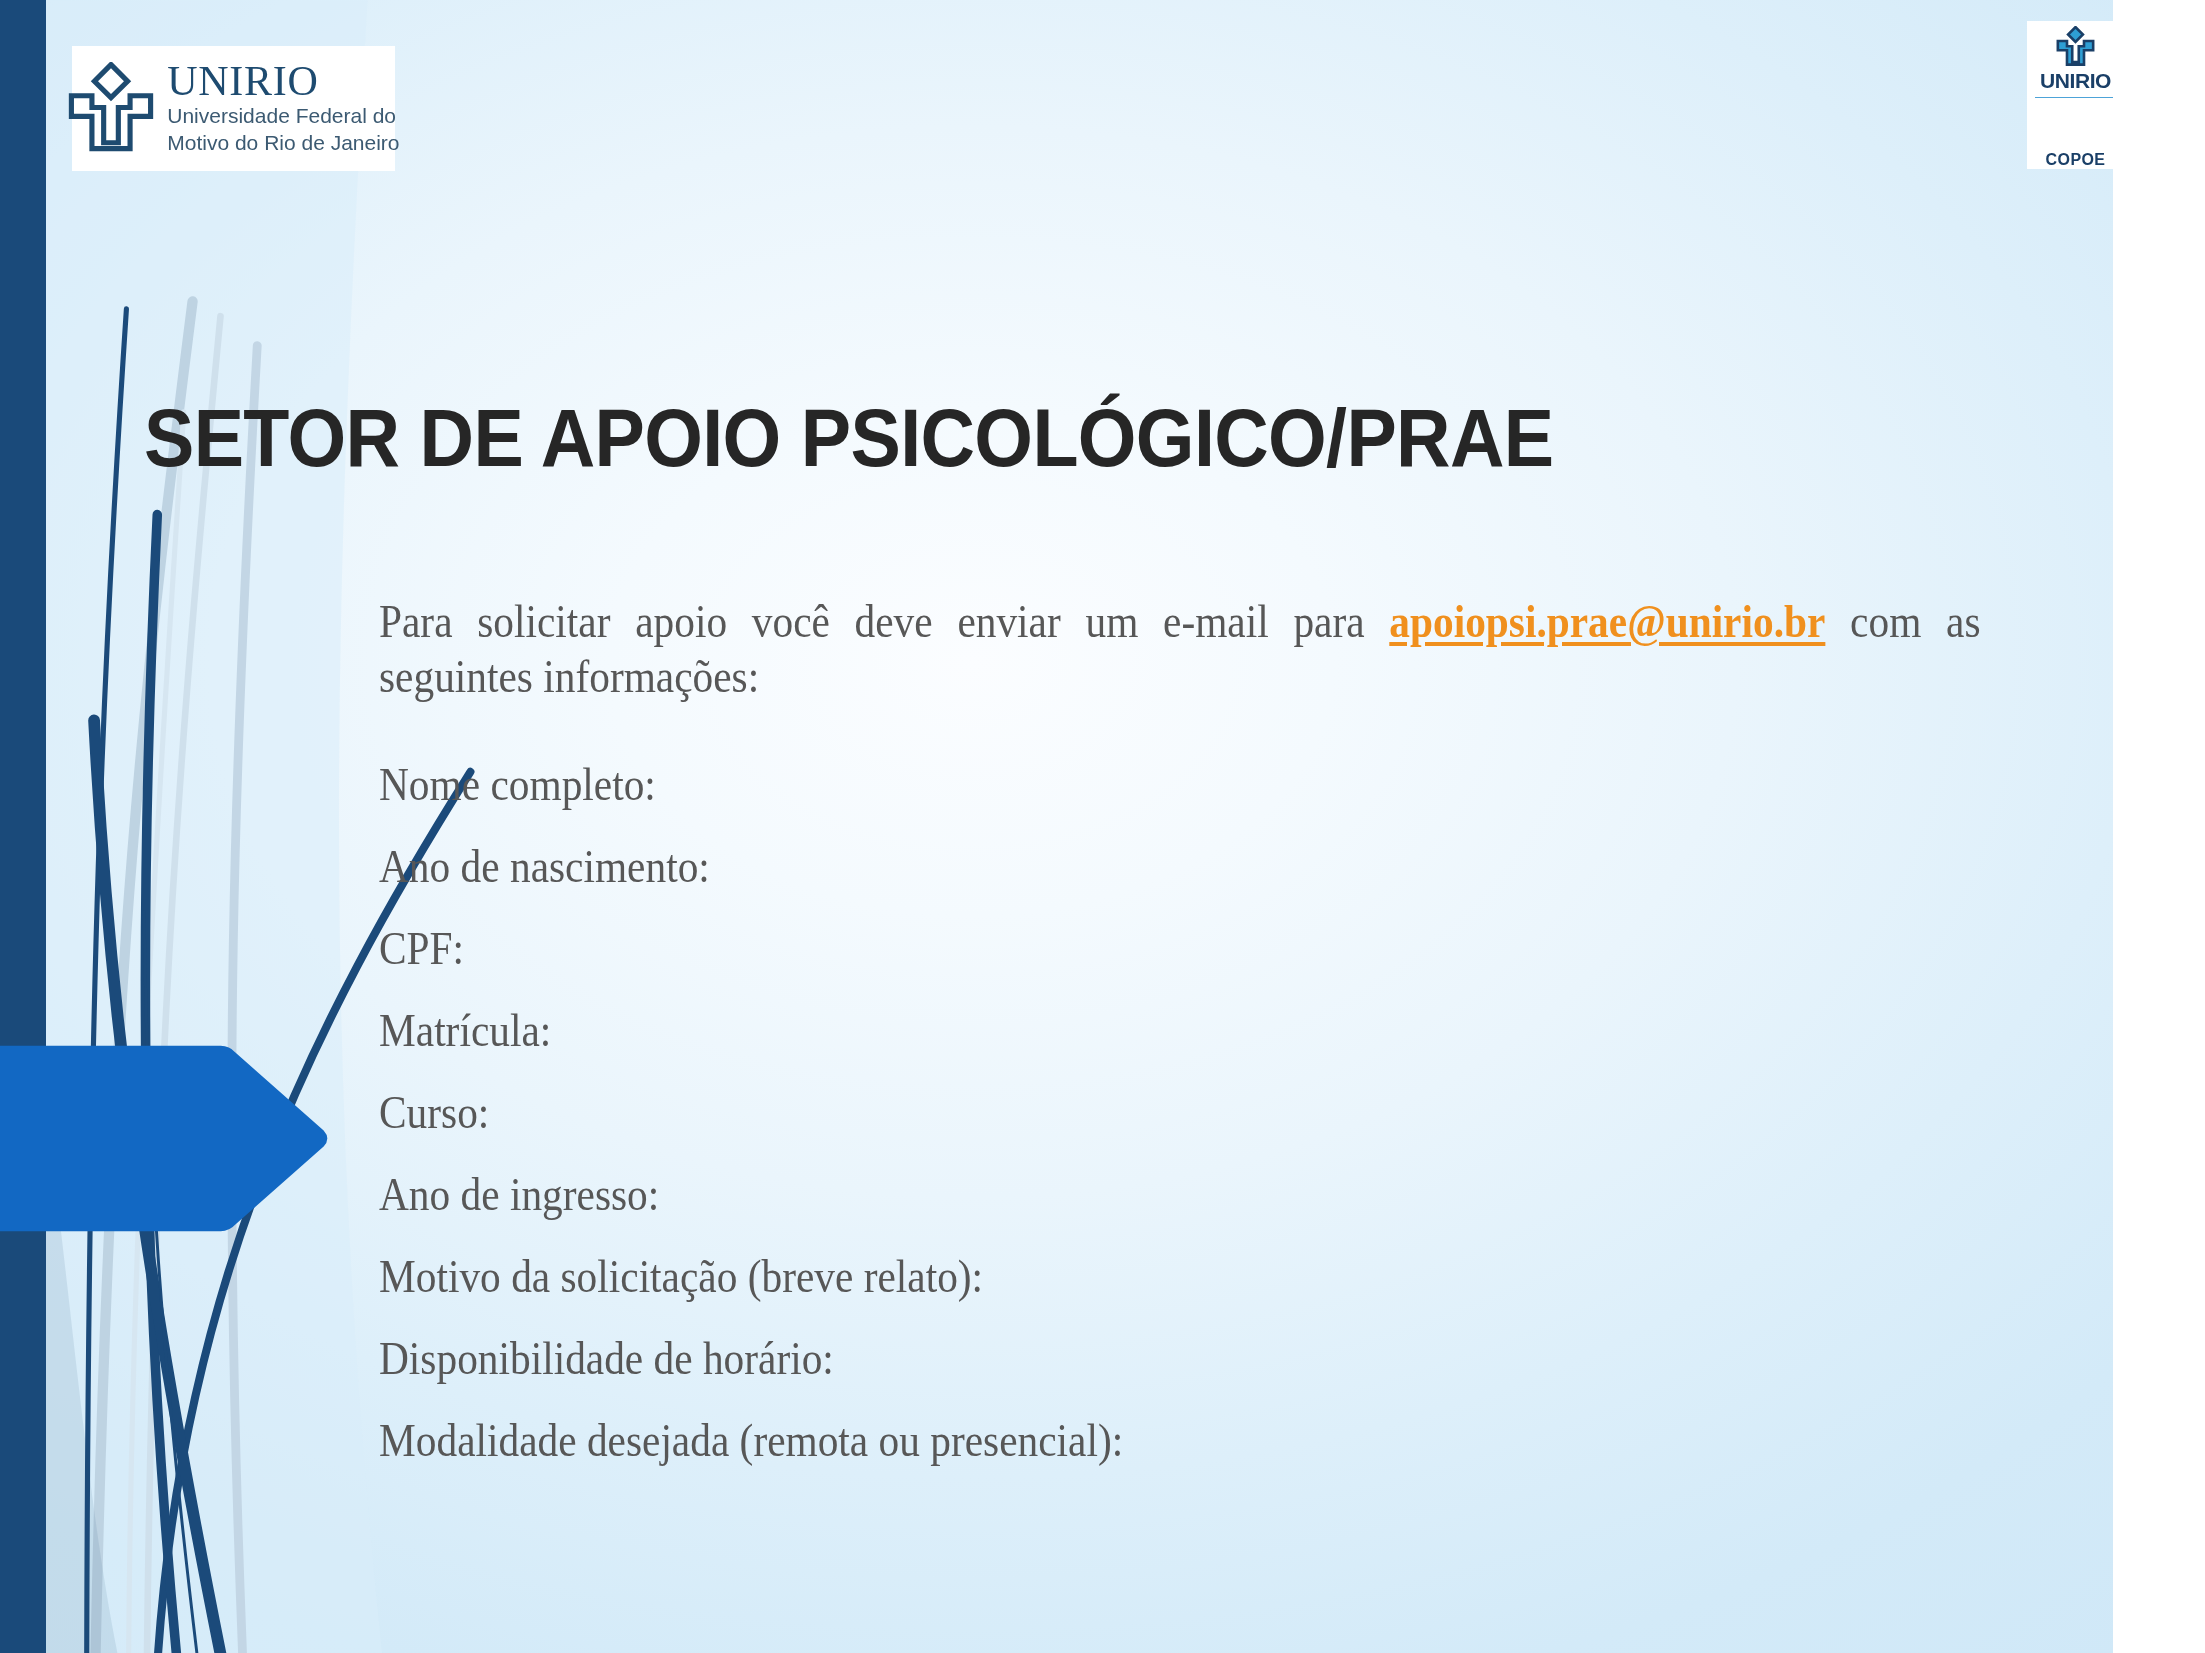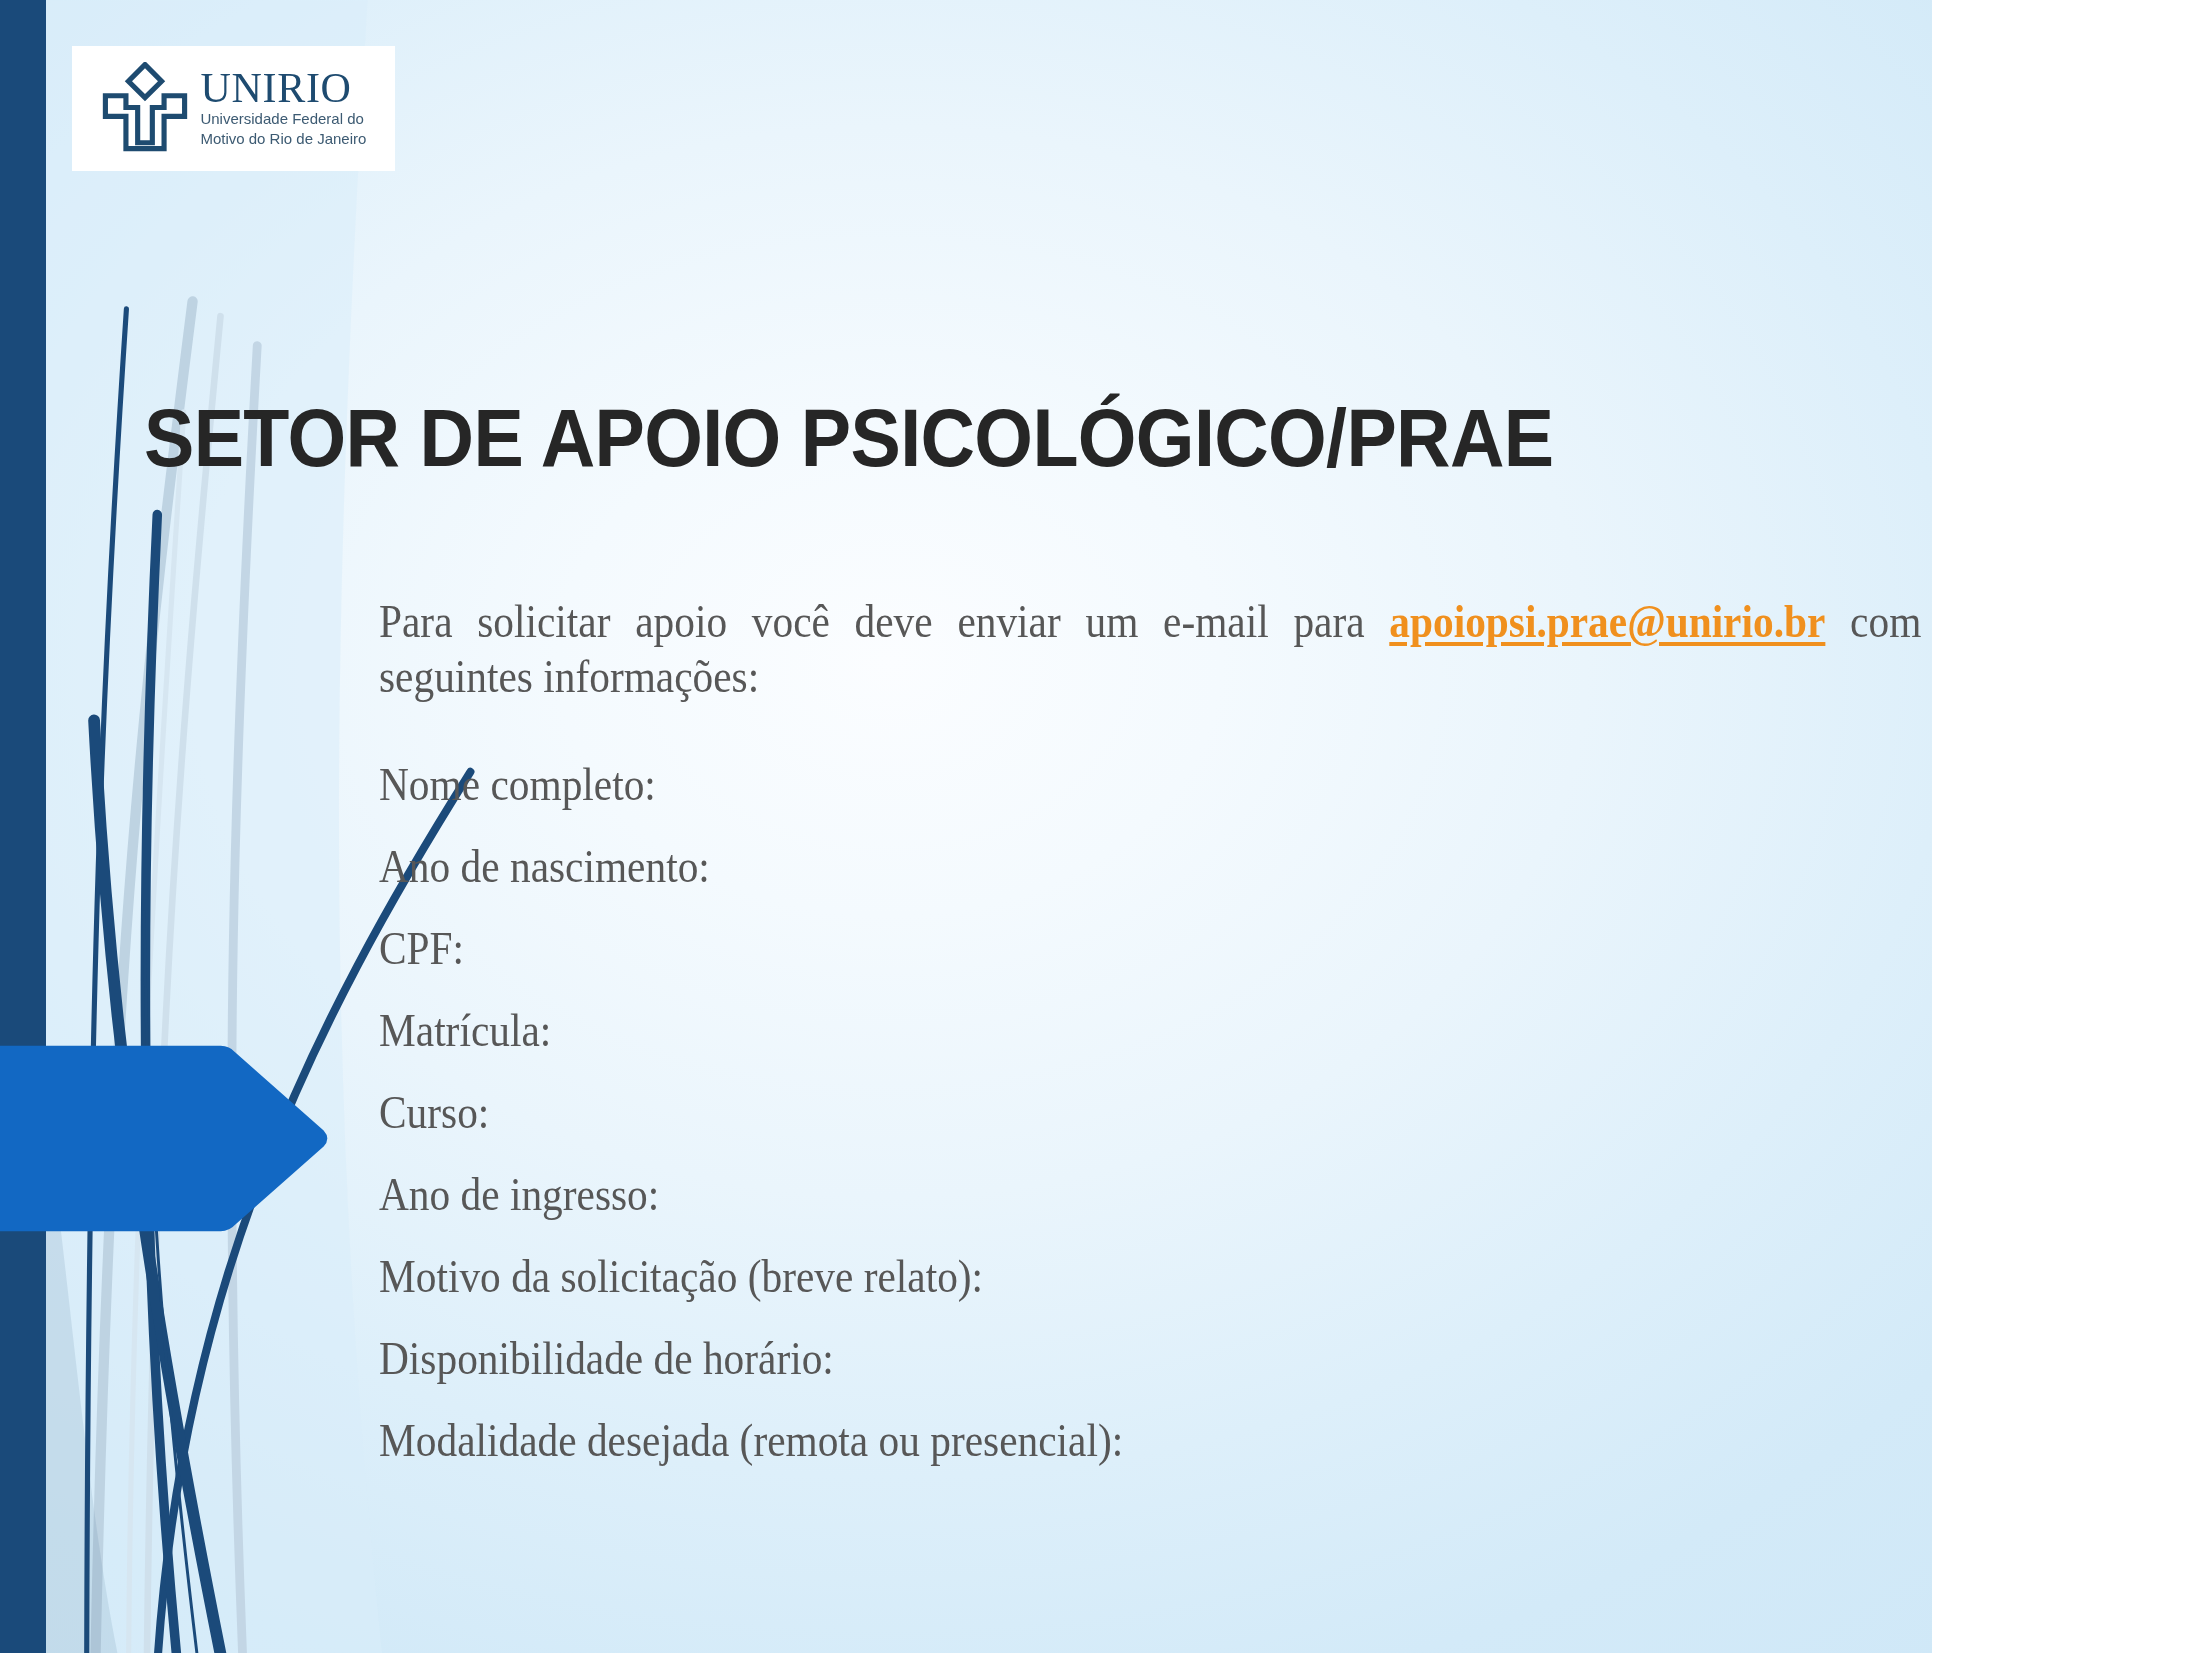--- a/index.html
+++ b/index.html
@@ -3,21 +3,21 @@
 <meta charset="utf-8">
 <style>
   html, body {
     margin: 0;
     padding: 0;
     background: #ffffff;
   }
 
   #slide {
     position: relative;
-    width: 1932px;
+    width: 2113px;
     height: 1654px;
     overflow: hidden;
     font-family: "Liberation Sans", sans-serif;
     background:
       radial-gradient(ellipse 95% 85% at 46% 40%,
         #fbfdff 0%,
         #f4fafe 18%,
         #eaf5fc 38%,
         #ddeffa 58%,
         #d3eaf8 76%,
@@ -78,21 +78,21 @@
   }
   .logo-unirio-word {
     font-family: "Liberation Serif", serif;
     font-size: 42px;
     letter-spacing: 0.7px;
     color: #1e4b70;
     line-height: 0.95;
   }
   .logo-unirio-sub {
     font-family: "Liberation Sans", sans-serif;
-    font-size: 15px;
+    font-size: 21px;
     color: #3c5a72;
     line-height: 1.2;
     margin-top: 1.5px;
     white-space: nowrap;
     text-align: center;
   }
 
   .logo-copoe {
     position: absolute;
     left: 2027px;

